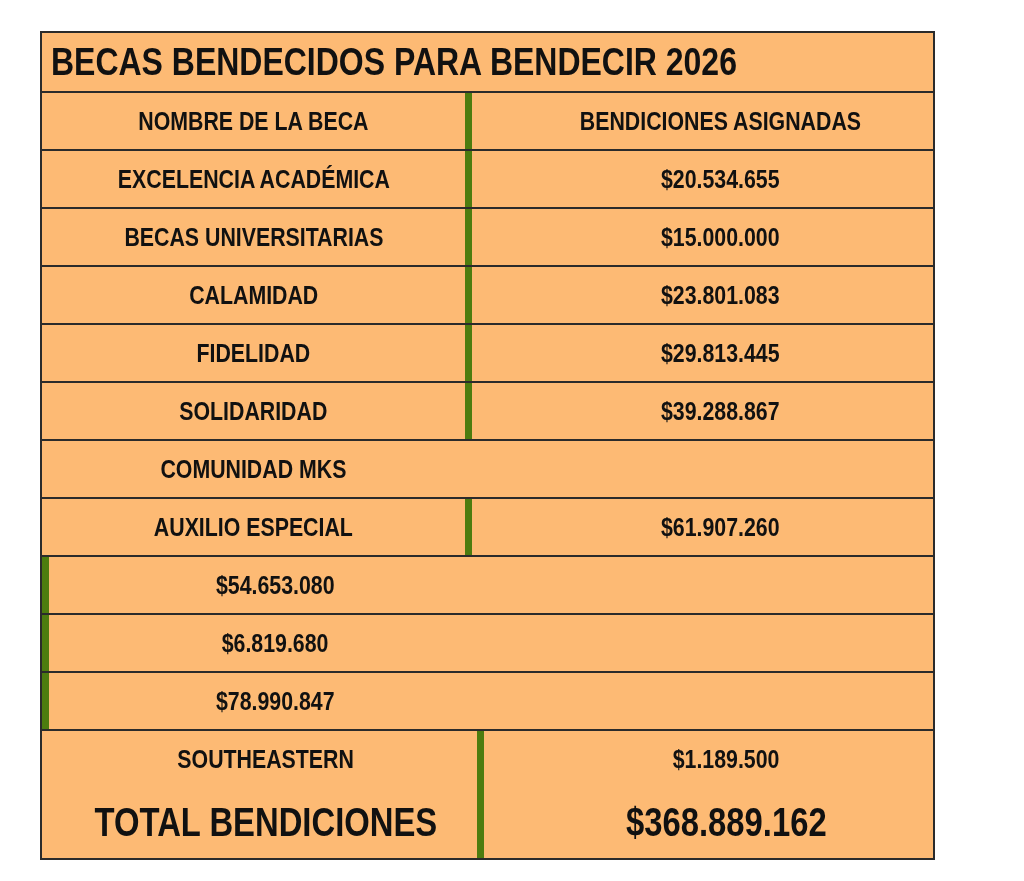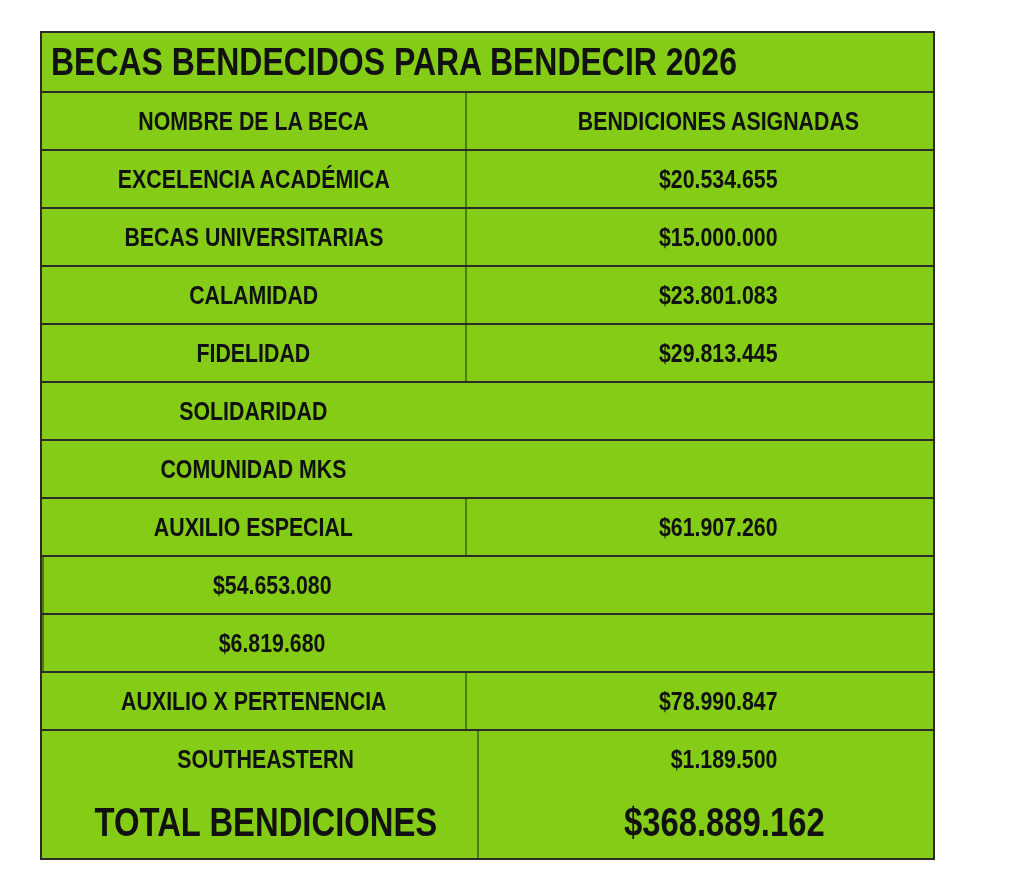--- a/index.html
+++ b/index.html
@@ -8,21 +8,21 @@
     background: #ffffff;
     font-family: "Liberation Sans", sans-serif;
     color: #111111;
     overflow: hidden;
   }
   .sheet { padding: 31px 0 0 40px; }
 
   .becas-table {
     width: 895px;
     border: 2px solid #2b2b2b;
-    background: #84cc16;
+    background: #fdba74;
   }
 
   
   .title-row {
     height: 60px;
     border-bottom: 2px solid #2b2b2b;
     display: flex;
     align-items: center;
     padding-left: 9px;
   }
@@ -43,21 +43,21 @@
     border-bottom: 2px solid #2b2b2b;
   }
   .row:last-child { border-bottom: none; margin-left: 12px; }
   .cell {
     display: flex;
     align-items: center;
     justify-content: center;
     height: 56px;
     text-align: center;
   }
-  .cell.amount-cell { border-left: 2px solid #4d7c0f; padding-left: 36px; }
+  .cell.amount-cell { border-left: 7px solid #4d7c0f; padding-left: 36px; }
 
   .condensed {
     display: inline-block;
     transform: scaleX(0.82);
     transform-origin: center;
     white-space: nowrap;
   }
 
   .header-row .cell span,
   .data-row .cell span {
@@ -125,20 +125,23 @@
     </div>
     <div class="cell amount-cell">
       <span class="condensed">$29.813.445</span>
     </div>
   </div>
 
   <div class="row data-row">
     <div class="cell name-cell">
       <span class="condensed">SOLIDARIDAD</span>
     </div>
+    <div class="cell amount-cell">
+      <span class="condensed">$39.288.867</span>
+    </div>
   </div>
 
   <div class="row data-row">
     <div class="cell name-cell">
       <span class="condensed">COMUNIDAD MKS</span>
     </div>
   </div>
 
   <div class="row data-row">
     <div class="cell name-cell">
@@ -155,23 +158,20 @@
     </div>
   </div>
 
   <div class="row data-row">
     <div class="cell amount-cell">
       <span class="condensed">$6.819.680</span>
     </div>
   </div>
 
   <div class="row data-row">
-    <div class="cell name-cell">
-      <span class="condensed">AUXILIO X PERTENENCIA</span>
-    </div>
     <div class="cell amount-cell">
       <span class="condensed">$78.990.847</span>
     </div>
   </div>
 
   <div class="row data-row">
     <div class="cell name-cell">
       <span class="condensed">SOUTHEASTERN</span>
     </div>
     <div class="cell amount-cell">

